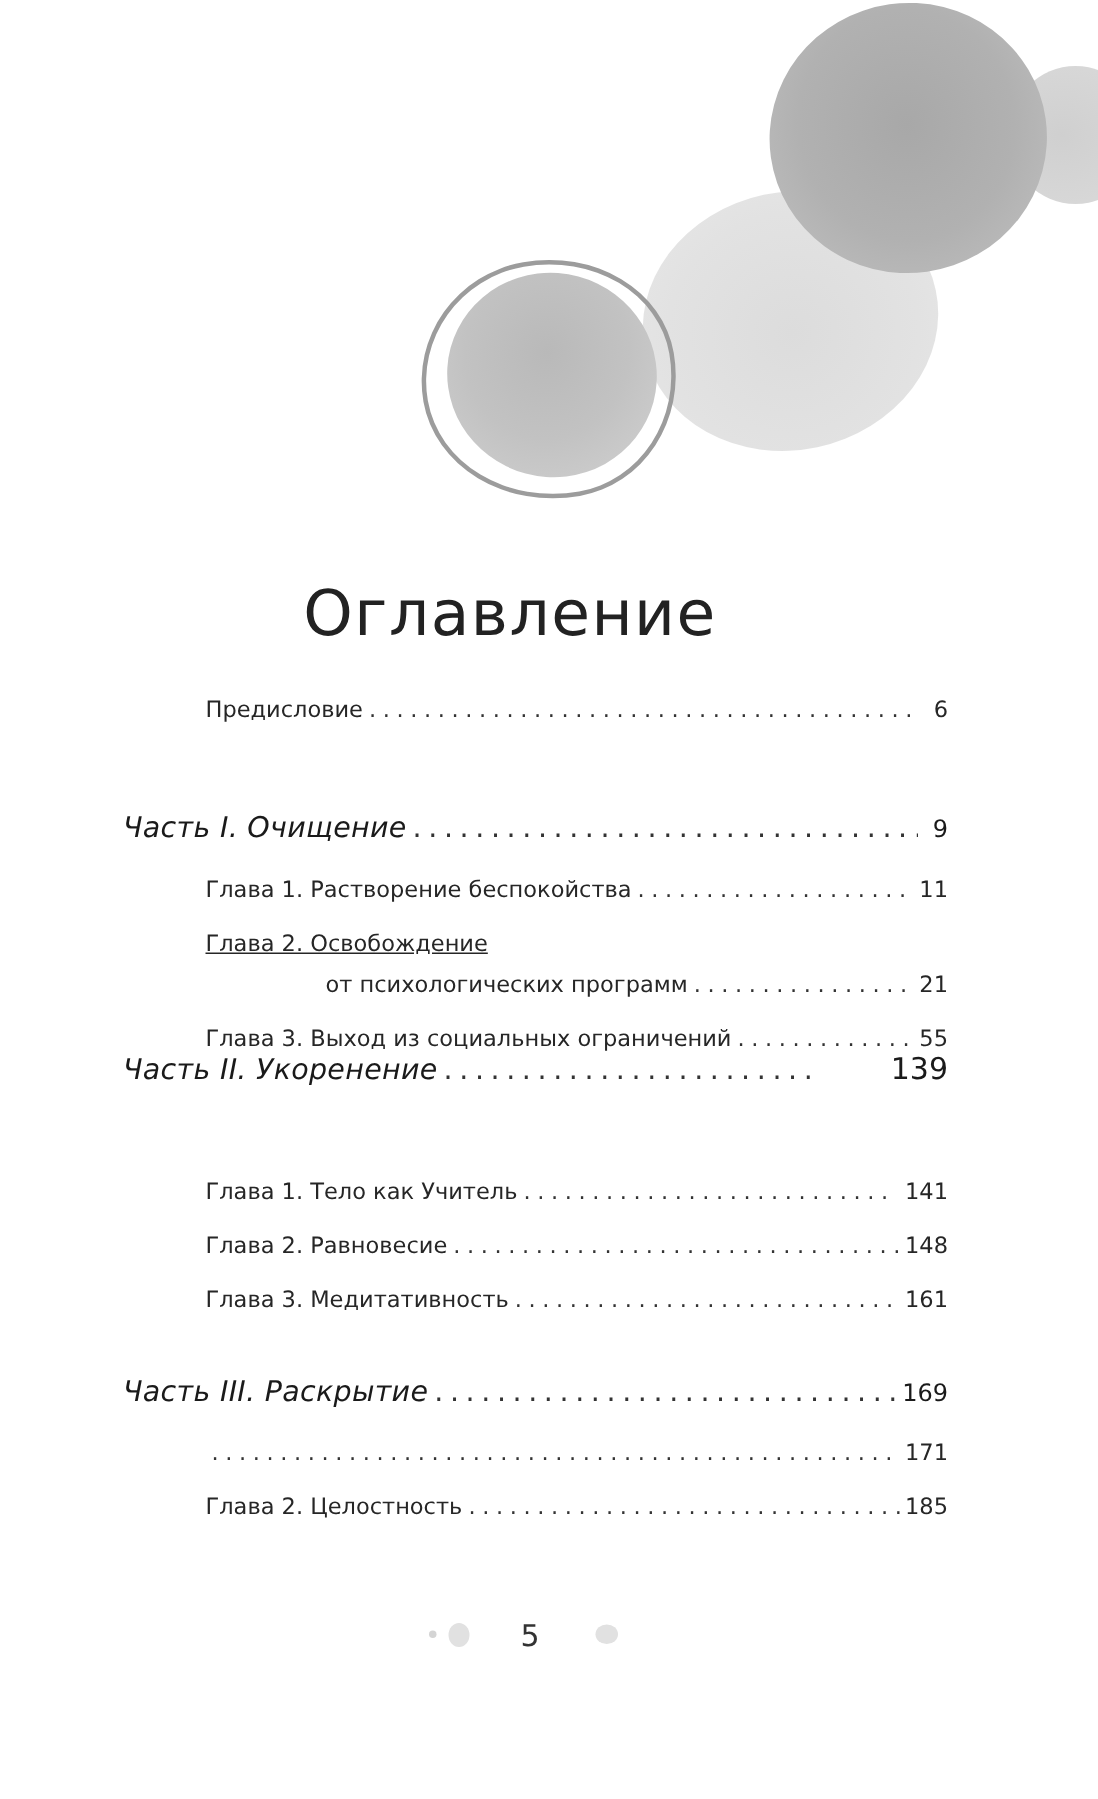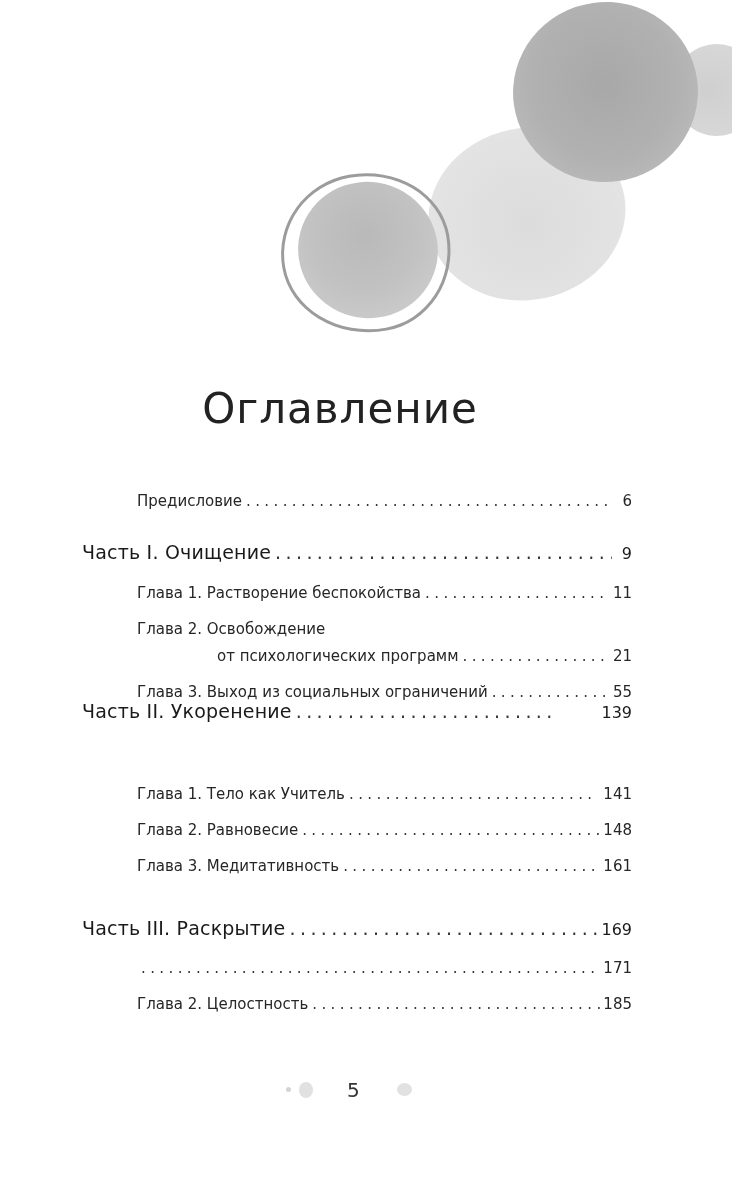--- a/index.html
+++ b/index.html
@@ -15,44 +15,44 @@
   .title { position: absolute; left: 0; width: 680px; top: 356px; text-align: center; font-family: "DejaVu Sans", sans-serif; font-size: 42px; letter-spacing: 1px; font-weight: normal; color: #222; }
 
   .row { position: absolute; display: flex; align-items: baseline; right: 100px; }
   .row .label { white-space: nowrap; }
   .row .dots { flex: 1; overflow: hidden; white-space: nowrap; margin: 0 6px 0 4px; letter-spacing: 4.4px; color: #333; }
   .row .dots::before { content: "........................................................................................................"; }
   .row .page { white-space: nowrap; text-align: right; min-width: 14px; }
 
   .sub { left: 137px; font-family: "DejaVu Sans", sans-serif; font-size: 15px; color: #262626; }
   .part { left: 82px; font-family: "DejaVu Sans", sans-serif; font-size: 19px; color: #1a1a1a; }
-  .part .label { letter-spacing: 0.2px; }
+  .part .label { letter-spacing: 0.2px; font-style: italic; }
 
-  .cont { position: absolute; left: 137px; font-family: "DejaVu Sans", sans-serif; font-size: 15px; color: #262626; white-space: nowrap; }
+  .cont { position: absolute; left: 137px; font-family: "DejaVu Sans", sans-serif; font-size: 15px; color: #262626; white-space: nowrap; text-decoration: underline; }
 
   .footer { position: absolute; top: 1076px; left: 0; width: 732px; height: 30px; }
   .folio { position: absolute; left: 347px; top: 2px; font-size: 20px; color: #333; font-family: "DejaVu Sans", sans-serif; }
   .dot { position: absolute; border-radius: 50%; background: #e1e1e1; }
 </style>
 </head>
 <body>
 
 <div>
   <div class="blob b-right"></div>
   <div class="blob b-mid"></div>
   <div class="blob b-big"></div>
   <div class="blob b-left"></div>
   <div class="ring"></div>
 </div>
 
 <h1 class="title">Оглавление</h1>
 
 <div>
 
-  <div class="row sub" style="top:492px;">
+  <div class="row sub" style="top:464px;">
     <span class="label">Предисловие</span>
     <span class="dots"></span>
     <span class="page">6</span>
   </div>
 
   <div class="row part" style="top:541px;">
     <span class="label">Часть I. Очищение</span>
     <span class="dots"></span>
     <span class="page" style="font-size:16px;">9</span>
   </div>
@@ -69,21 +69,21 @@
   </div>
   <div class="row sub" style="top:683px;align-items:flex-end;">
     <span class="label">Глава 3. Выход из социальных ограничений</span>
     <span class="dots"></span>
     <span class="page">55</span>
   </div>
 
   <div class="row part" style="top:700px;">
     <span class="label">Часть II. Укоренение</span>
     <span class="dots" style="margin-right:2px;"></span>
-    <span class="page" style="font-size:16px;margin-left:48px;">139</span>
+    <span class="page" style="font-size:20px;margin-left:48px;">139</span>
   </div>
   <div class="row sub" style="top:785px;">
     <span class="label">Глава 1. Тело как Учитель</span>
     <span class="dots"></span>
     <span class="page">141</span>
   </div>
   <div class="row sub" style="top:821px;justify-content:center;">
     <span class="label">Глава 2. Равновесие</span>
     <span class="dots" style="margin-right:2px;"></span>
     <span class="page">148</span>

